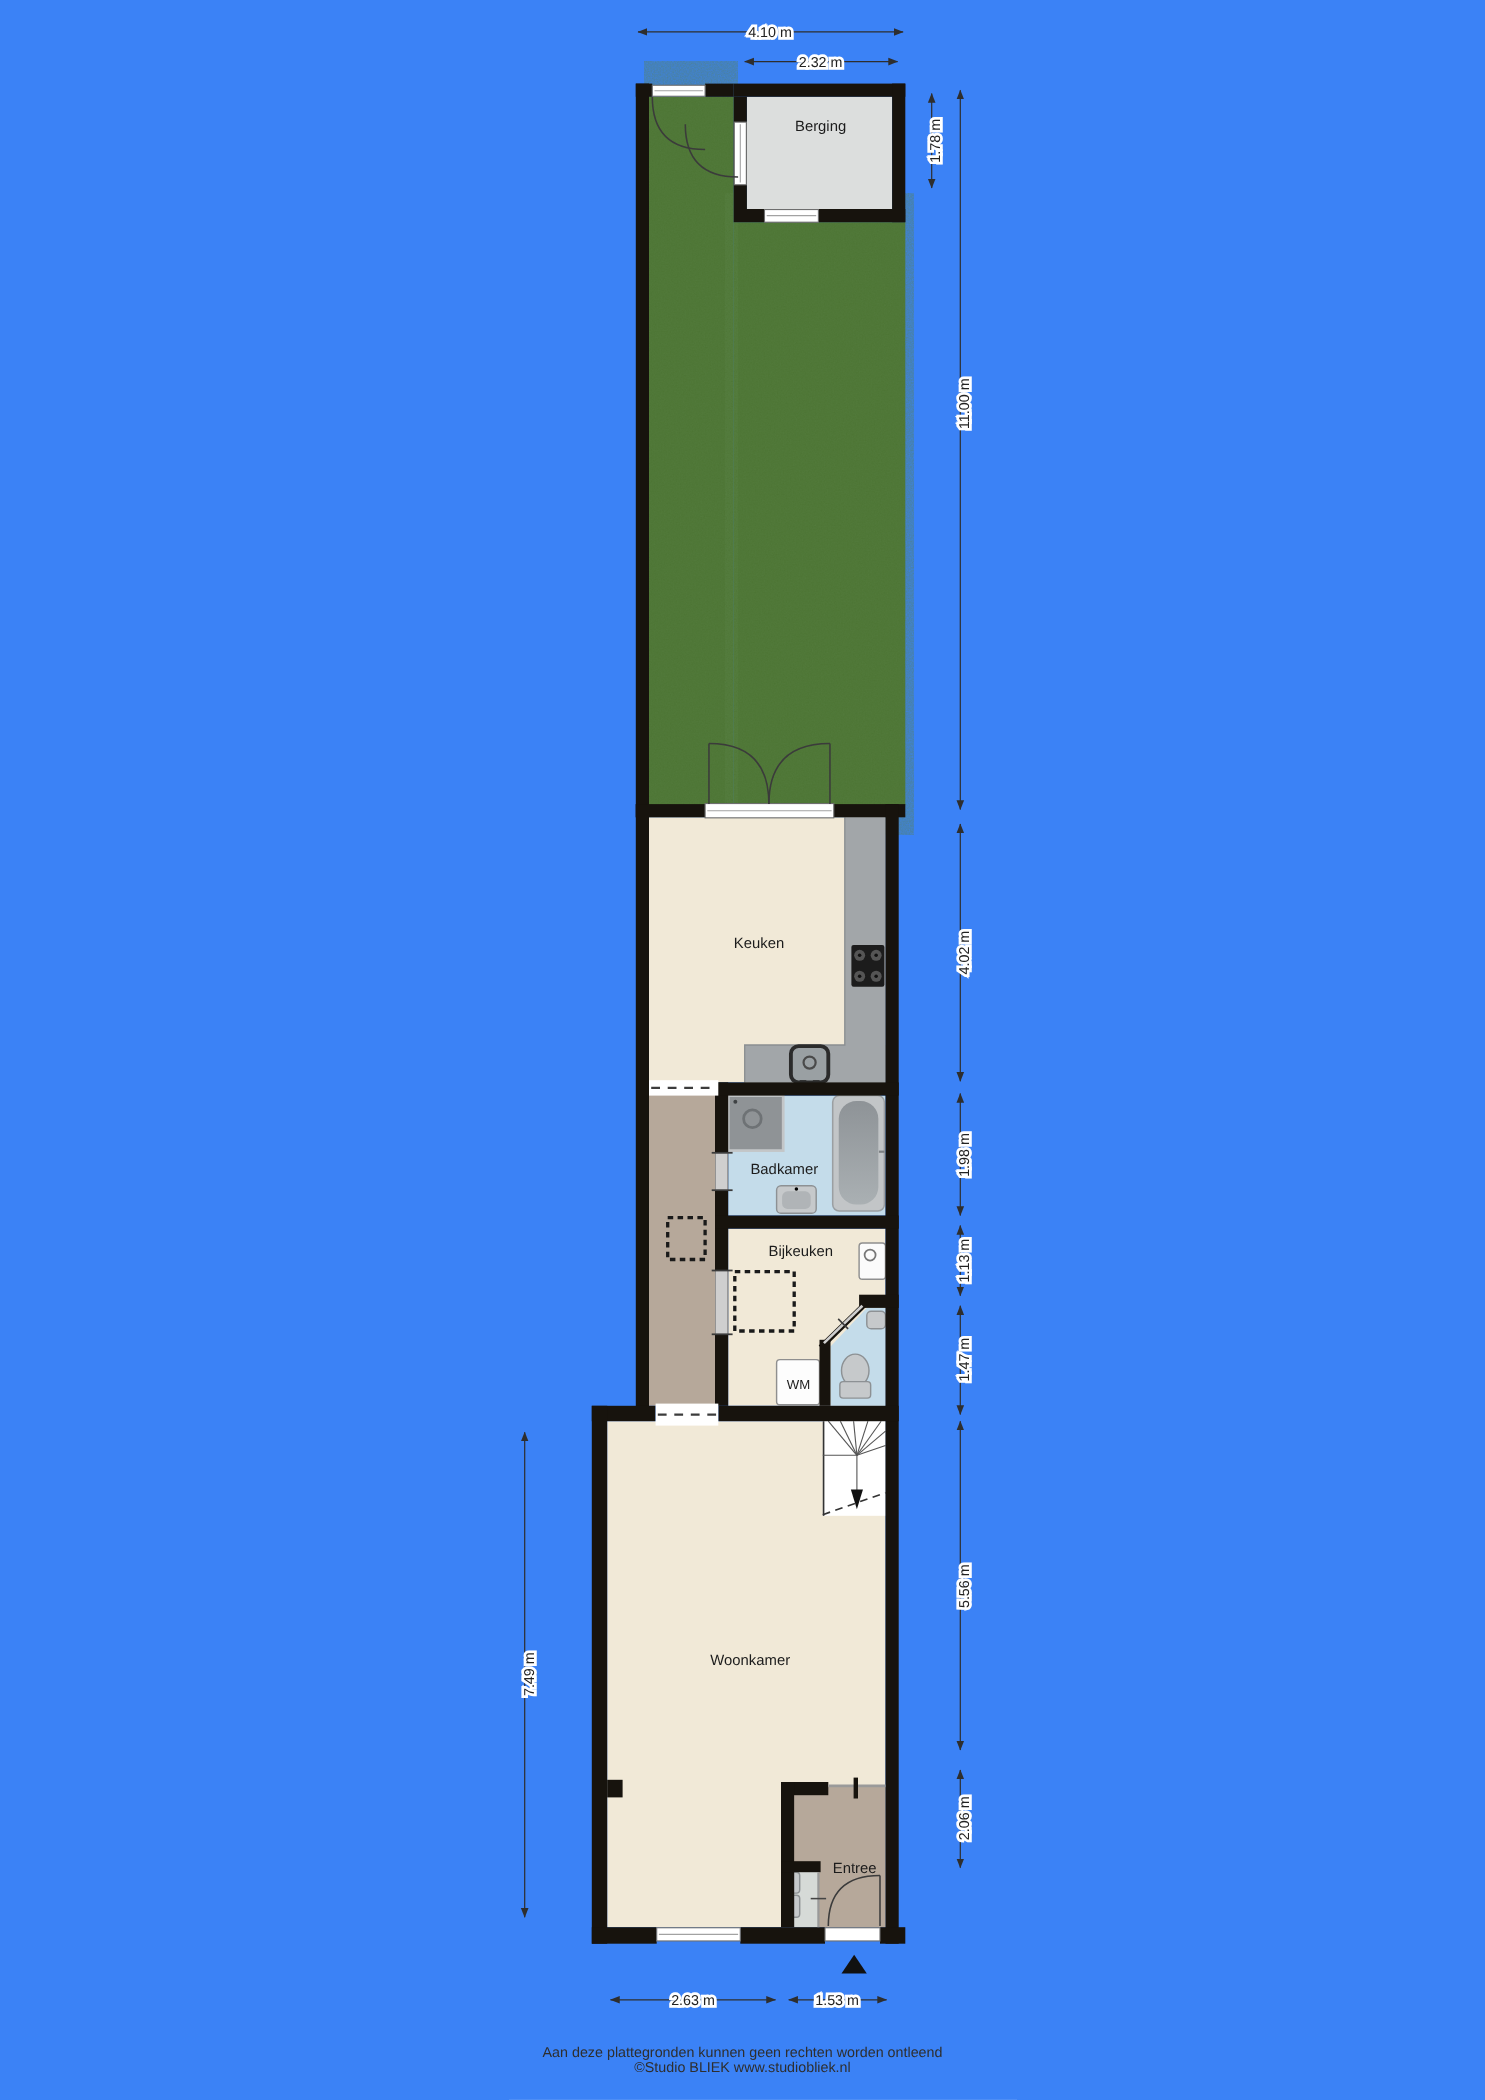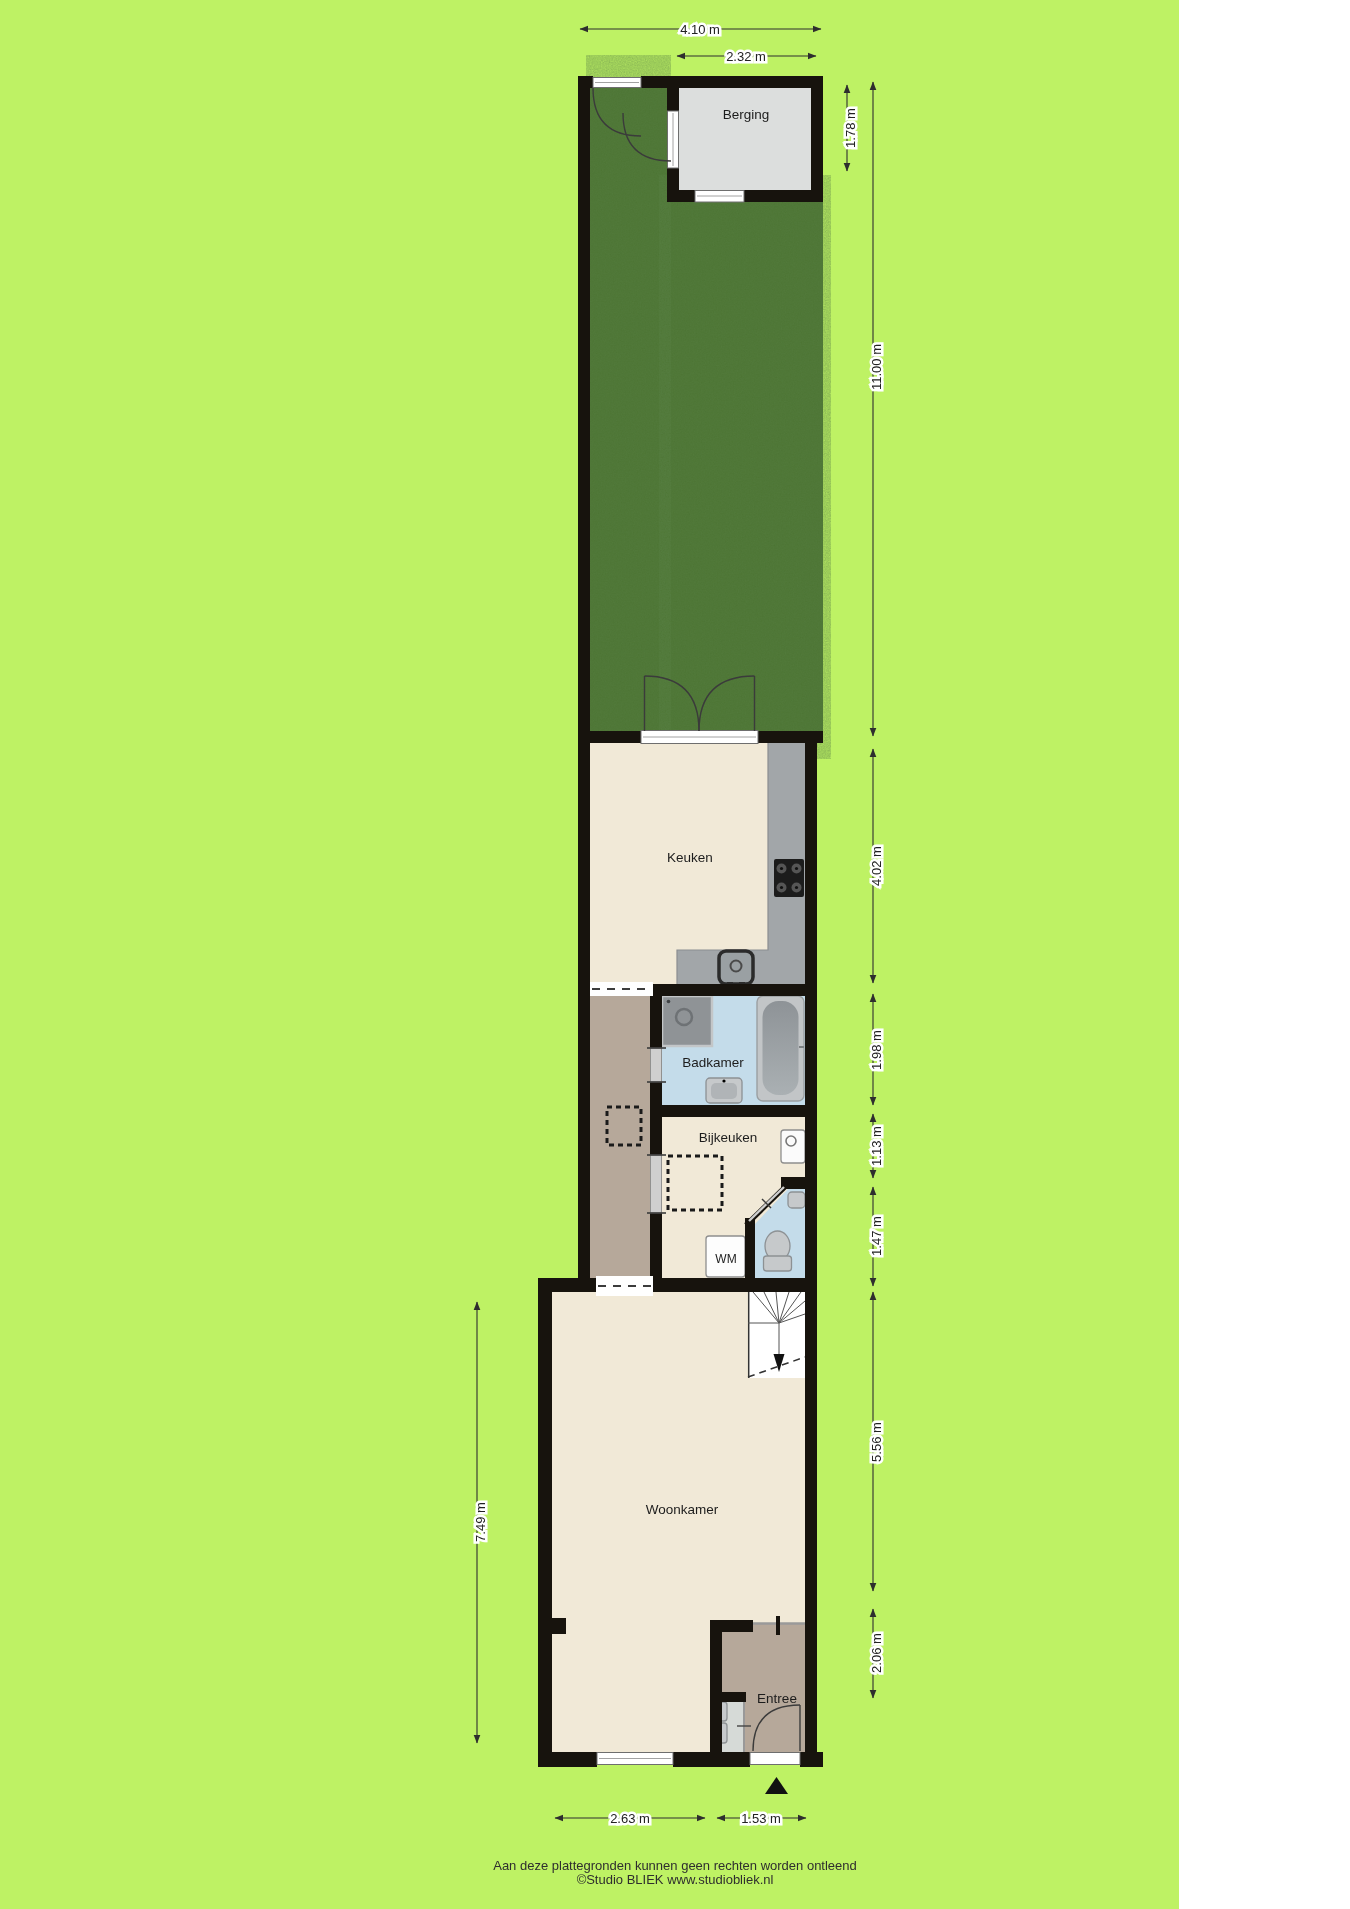--- a/index.html
+++ b/index.html
@@ -1,16 +1,16 @@
 <!DOCTYPE html>
 <html><head>
 <meta charset="utf-8">
 <style>
   html,body{margin:0;padding:0;background:#ffffff;}
-  .page{position:relative;width:1179px;height:1909px;background:#bef264;font-family:"Liberation Sans",sans-serif;}
+  .page{position:relative;width:1350px;height:1909px;background:#3b82f6;font-family:"Liberation Sans",sans-serif;}
   svg{display:block;}
   .wall{fill:#17130d;}
   .win{fill:#ffffff;stroke:#6e6e6e;stroke-width:1;}
   .winline{stroke:#a2a2a2;stroke-width:1;fill:none;}
   .arc{fill:none;stroke:#3b3b3b;stroke-width:1.4;}
   .leaf{stroke:#3b3b3b;stroke-width:1.4;fill:none;}
   .dimline{stroke:#2e2e2e;stroke-width:1.1;fill:none;}
   .dimtxt{font-size:13px;fill:#222;stroke:#ffffff;stroke-width:5px;paint-order:stroke;text-anchor:middle;}
   .lbl{font-size:13.5px;fill:#1c1c1c;text-anchor:middle;}
   .small{font-size:12px;fill:#1c1c1c;text-anchor:middle;}

